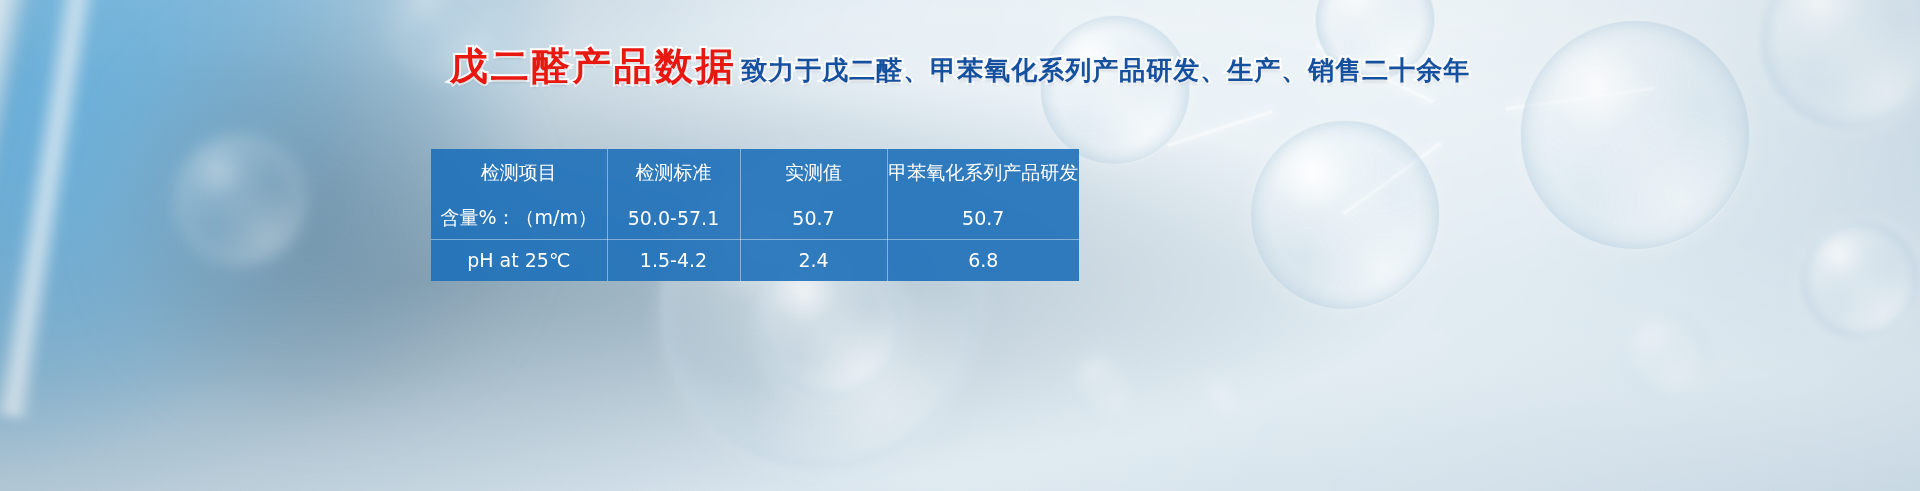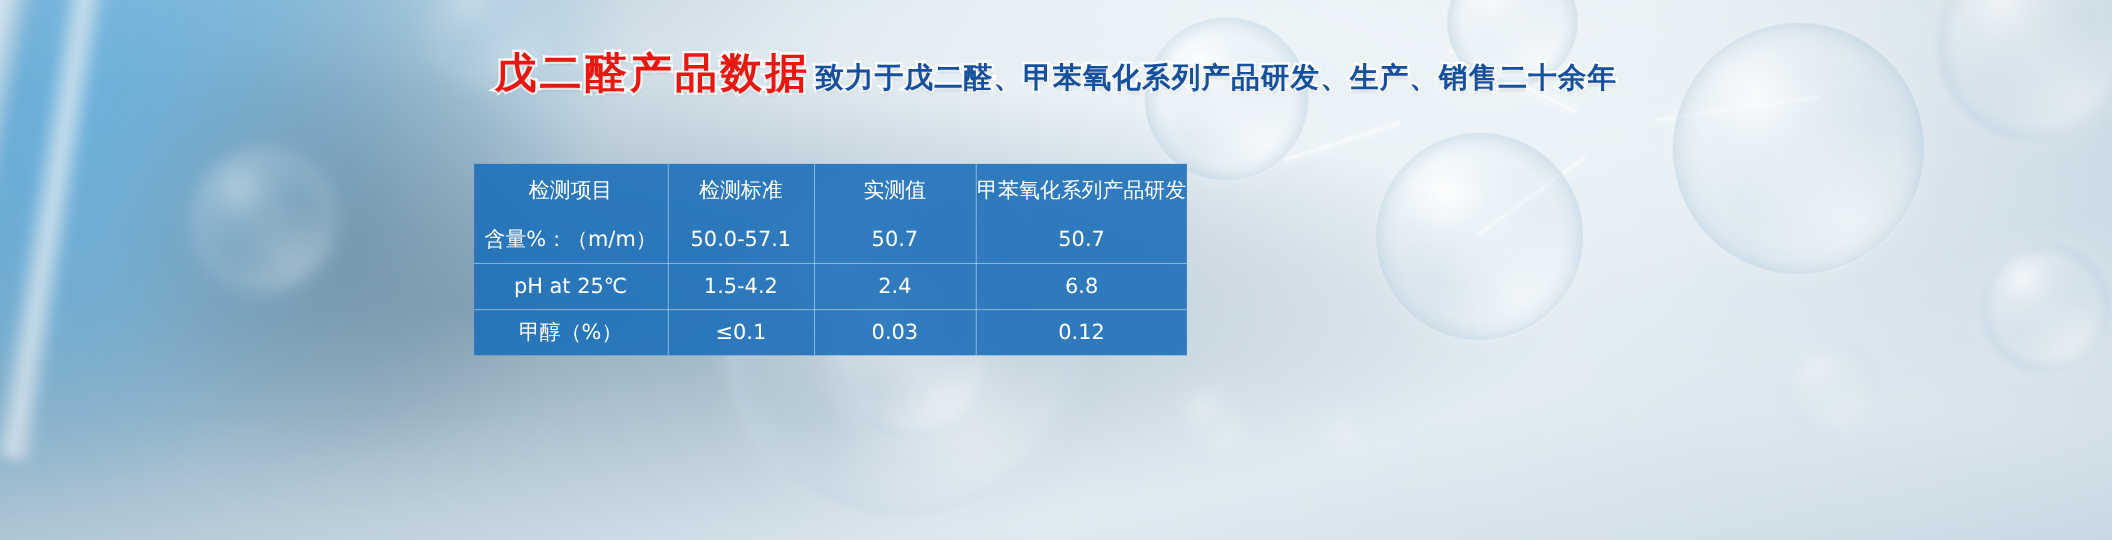--- a/index.html
+++ b/index.html
@@ -258,24 +258,18 @@
             <td>50.0-57.1</td>
             <td>50.7</td>
             <td>50.7</td>
           </tr>
           <tr>
             <td>pH at 25℃</td>
             <td>1.5-4.2</td>
             <td>2.4</td>
             <td>6.8</td>
           </tr>
-          <tr>
-            <td>甲醇（%）</td>
-            <td>≤0.1</td>
-            <td>0.03</td>
-            <td>0.12</td>
-          </tr>
         </tbody>
       </table>
     </div>
 
   </div>
 </div>
 
 </body></html>

